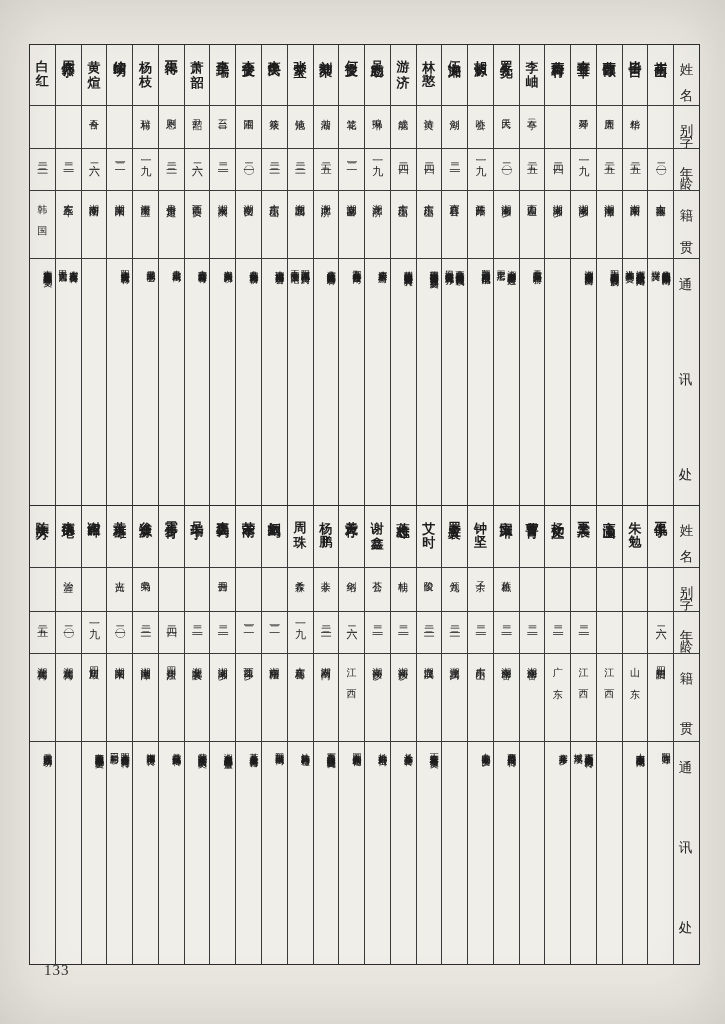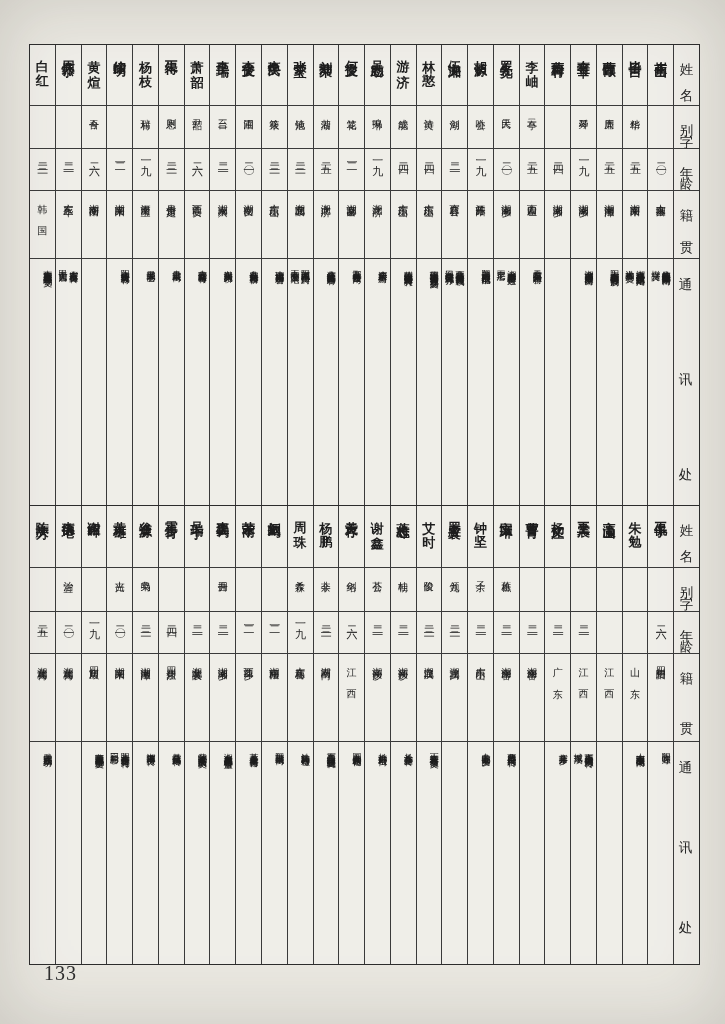--- a/index.html
+++ b/index.html
@@ -27,21 +27,21 @@
   .c-zi{height:var(--h2);font-size:10px;letter-spacing:1px;line-height:1.1;padding:5px 7px 0 0;white-space:nowrap;}
   .c-age{height:var(--h3);font-size:11px;letter-spacing:2px;line-height:1.05;padding:5px 7px 0 0;white-space:nowrap;}
   .c-native{height:var(--h4);font-size:10px;letter-spacing:1px;line-height:1.1;padding:5px 7px 0 0;white-space:nowrap;}
   .c-addr{height:var(--h5);font-size:9px;letter-spacing:.5px;line-height:1.18;padding:4px 2px 2px 1px;border-bottom:none;white-space:pre-line;}
   .hcell{font-weight:normal;font-size:13.5px;white-space:nowrap;padding-top:7px;padding-right:6px;}
   .h-name{letter-spacing:26px;}
   .h-zi{letter-spacing:11px;}
   .h-age{letter-spacing:10px;}
   .h-native{letter-spacing:var(--hnat-sp);}
   .h-addr{letter-spacing:var(--haddr-sp);}
-  .page-number{position:absolute;left:44px;top:962px;font-size:20px;color:#2e2e2e;letter-spacing:1px;}
+  .page-number{position:absolute;left:44px;top:962px;font-size:15px;color:#2e2e2e;letter-spacing:1px;}
 </style>
 </head>
 <body>
 
 <div class="page">
   <div class="dtable table-top">
       <div class="col">
         <div class="cell c-name hcell h-name">姓名</div>
         <div class="cell c-zi hcell h-zi">别字</div>
         <div class="cell c-age hcell h-age">年龄</div>

